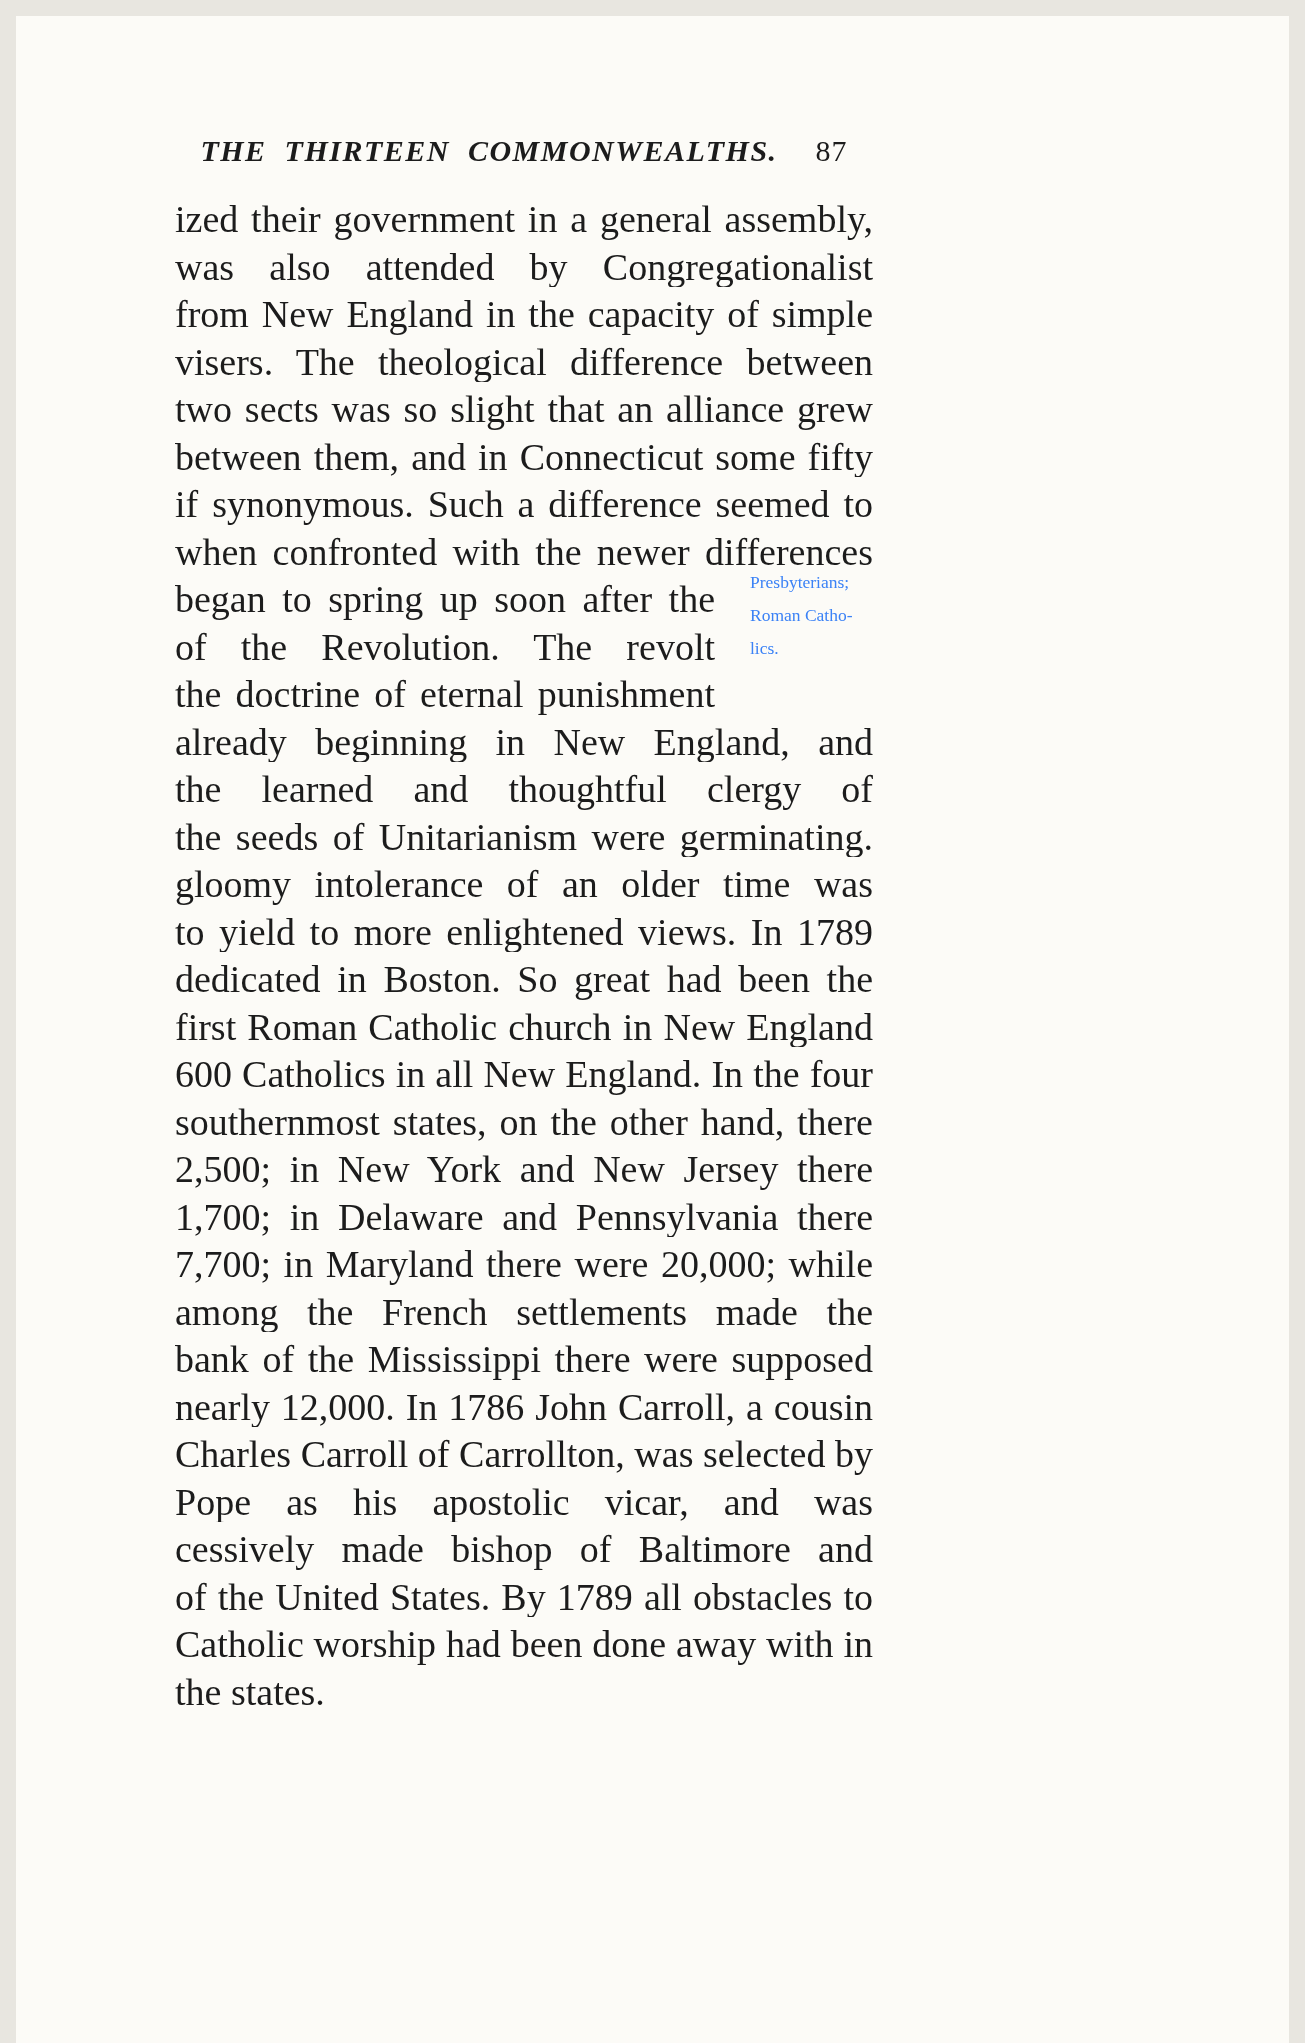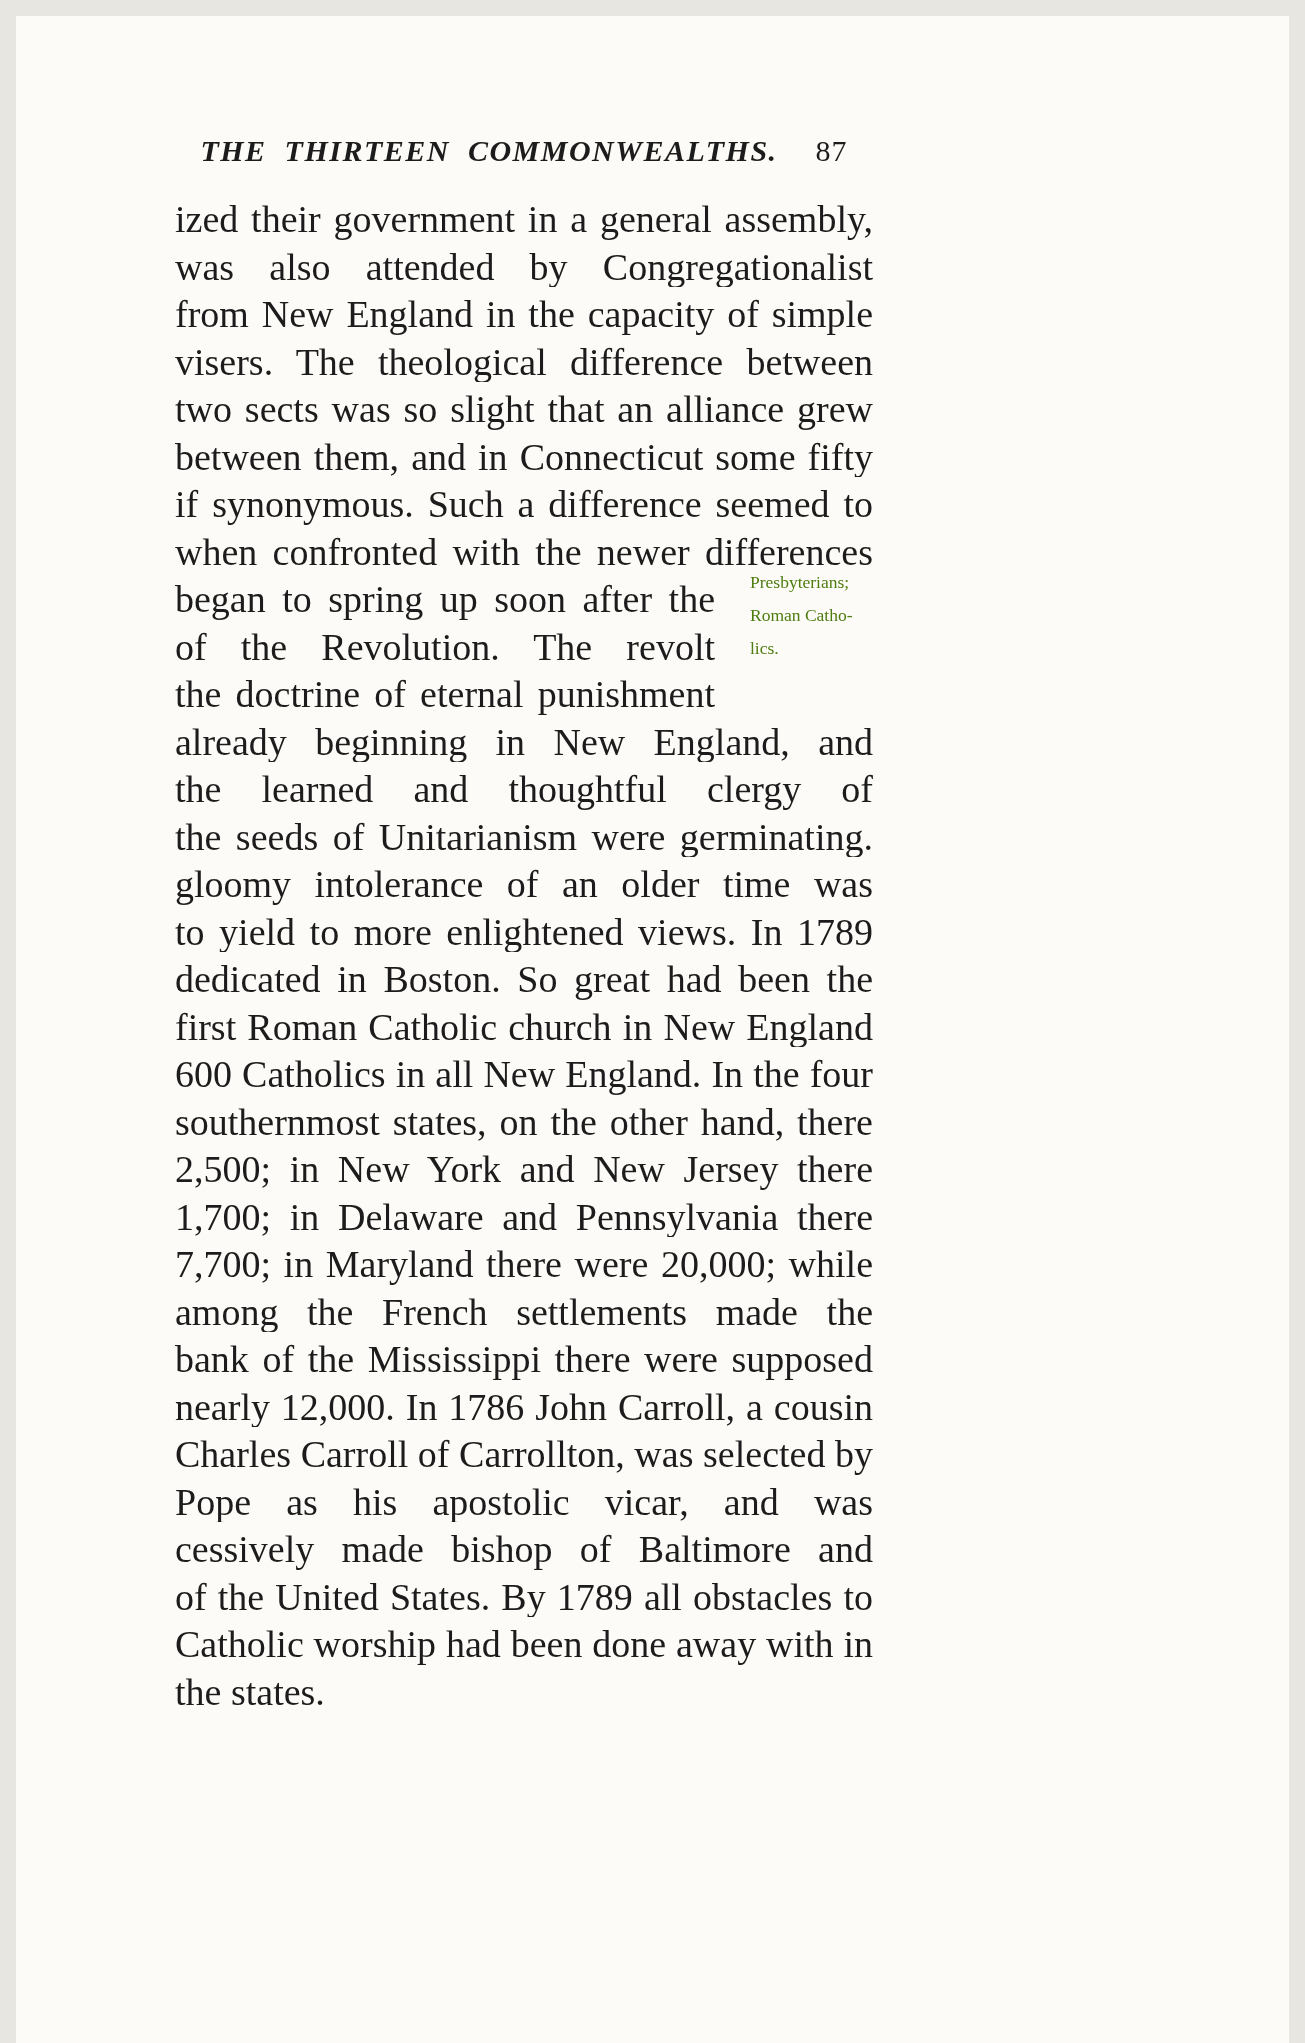--- a/index.html
+++ b/index.html
@@ -64,21 +64,21 @@
   .line.para-end {
     text-align-last: left;
   }
   .sidenote {
     position: absolute;
     left: 718px;
     top: 538px;
     width: 148px;
     font-size: 17.5px;
     line-height: 25px;
-    color: #4d7c0f;
+    color: #3b82f6;
   }
   .sn-line {
     text-align: left;
   }
 </style>
 </head>
 <body>
 
 <div class="page">
   <div class="header">

